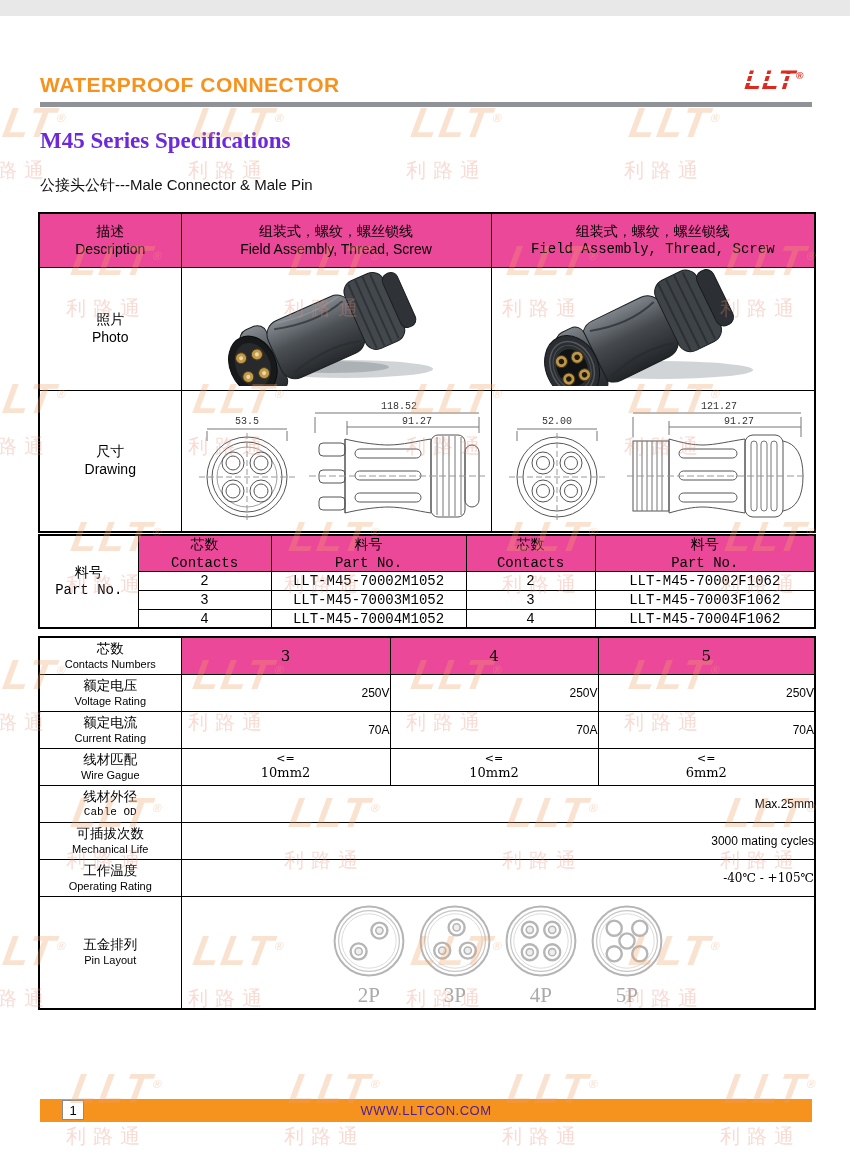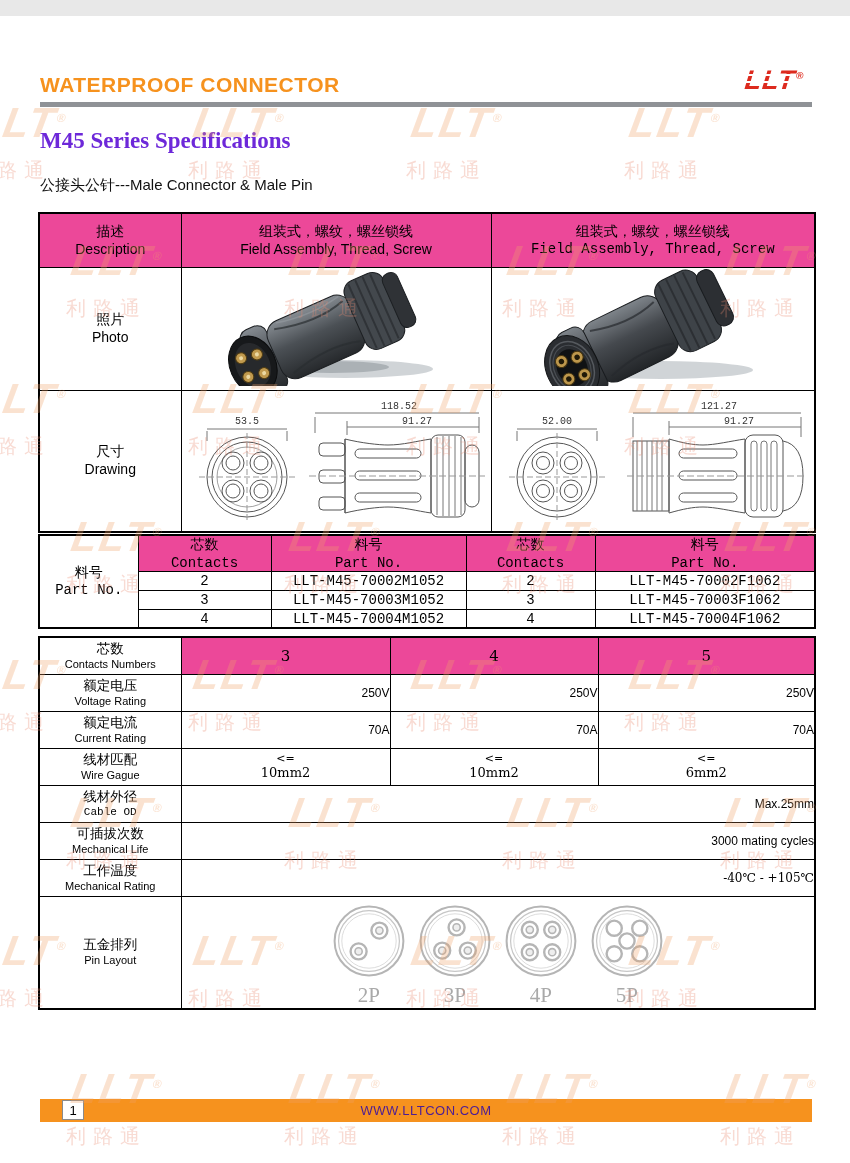--- a/index.html
+++ b/index.html
@@ -382,21 +382,21 @@
     <tr>
       <td class="lbl">
         <div class="cn">可插拔次数</div>
         <div class="en">Mechanical Life</div>
       </td>
       <td class="val" colspan="3">3000 mating cycles</td>
     </tr>
     <tr>
       <td class="lbl">
         <div class="cn">工作温度</div>
-        <div class="en">Mechanical Rating</div>
+        <div class="en">Operating Rating</div>
       </td>
       <td class="val serifnum" colspan="3">-40℃ - +105℃</td>
     </tr>
     <tr class="r-pin">
       <td class="lbl">
         <div class="cn">五金排列</div>
         <div class="en">Pin Layout</div>
       </td>
       <td colspan="3">
         <div class="pin-row-inner">

